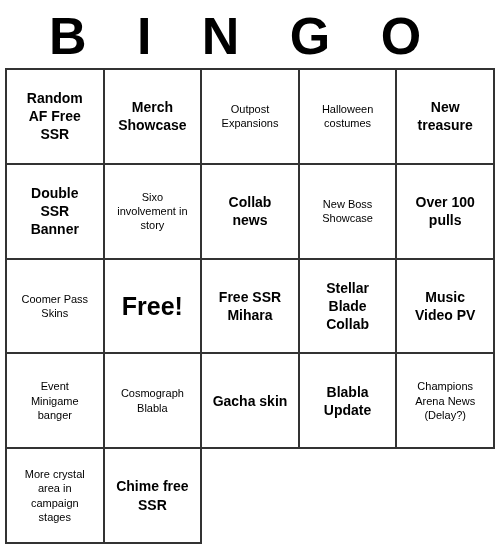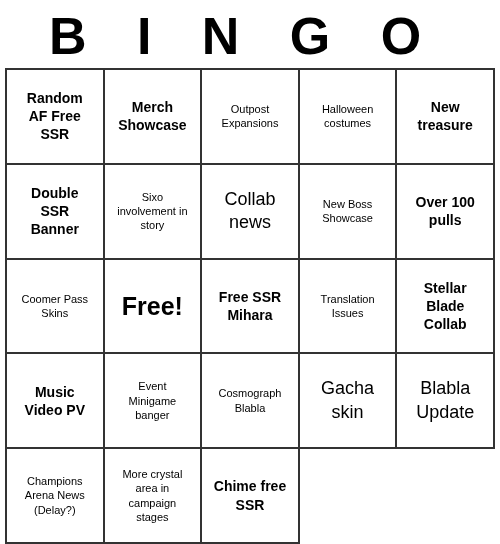--- a/index.html
+++ b/index.html
@@ -40,22 +40,22 @@
       padding: 10px;
       font-size: 11px;
       line-height: 1.3;
       overflow: hidden;
     }
     .bingo-cell.free {
       font-size: 25px;
       font-weight: bold;
     }
     .bingo-cell.large-text {
-      font-size: 18px;
-      font-weight: normal;
+      font-size: 14px;
+      font-weight: bold;
     }
     .bingo-cell.medium-text {
       font-size: 14px;
       font-weight: bold;
     }
   </style>
 </head>
 <body>
 
 <div class="bingo-title">B I N G O</div>
@@ -66,21 +66,20 @@
     <div class="bingo-cell">Halloween costumes</div>
     <div class="bingo-cell medium-text">New treasure</div>
     <div class="bingo-cell medium-text">Double SSR Banner</div>
     <div class="bingo-cell">Sixo involvement in story</div>
     <div class="bingo-cell large-text">Collab news</div>
     <div class="bingo-cell">New Boss Showcase</div>
     <div class="bingo-cell medium-text">Over 100 pulls</div>
     <div class="bingo-cell">Coomer Pass Skins</div>
     <div class="bingo-cell free">Free!</div>
     <div class="bingo-cell medium-text">Free SSR Mihara</div>
-    <div class="bingo-cell">Translation Issues</div>
     <div class="bingo-cell medium-text">Stellar Blade Collab</div>
     <div class="bingo-cell medium-text">Music Video PV</div>
     <div class="bingo-cell">Event Minigame banger</div>
     <div class="bingo-cell">Cosmograph Blabla</div>
     <div class="bingo-cell large-text">Gacha skin</div>
     <div class="bingo-cell large-text">Blabla Update</div>
     <div class="bingo-cell">Champions Arena News (Delay?)</div>
     <div class="bingo-cell">More crystal area in campaign stages</div>
     <div class="bingo-cell medium-text">Chime free SSR</div>
   </div>

